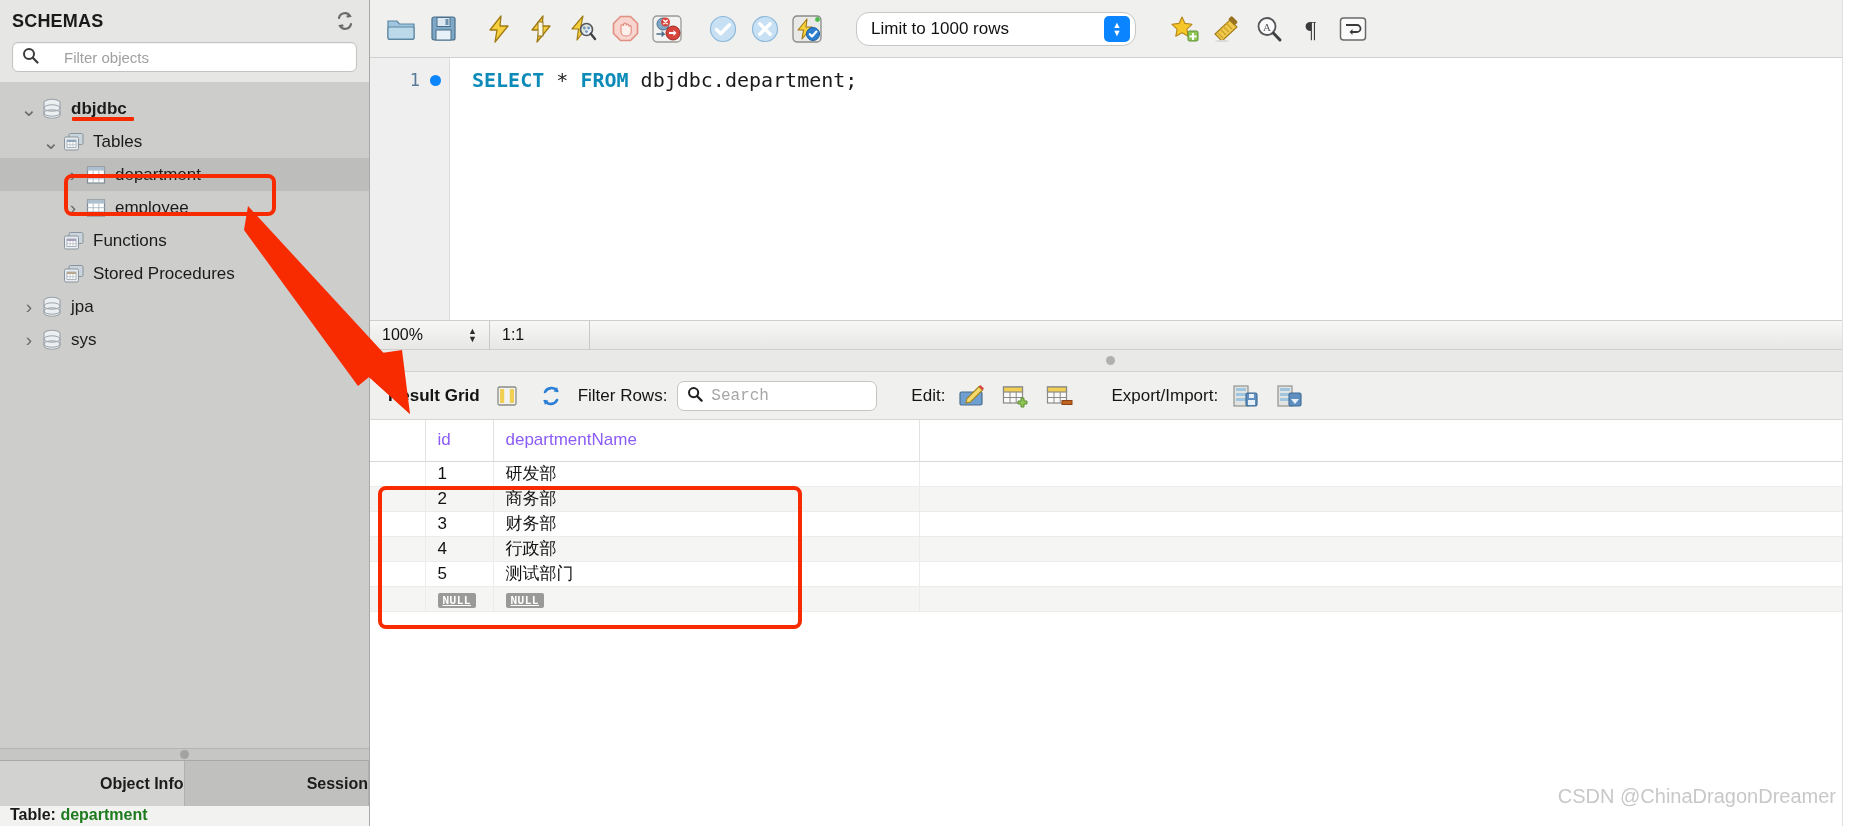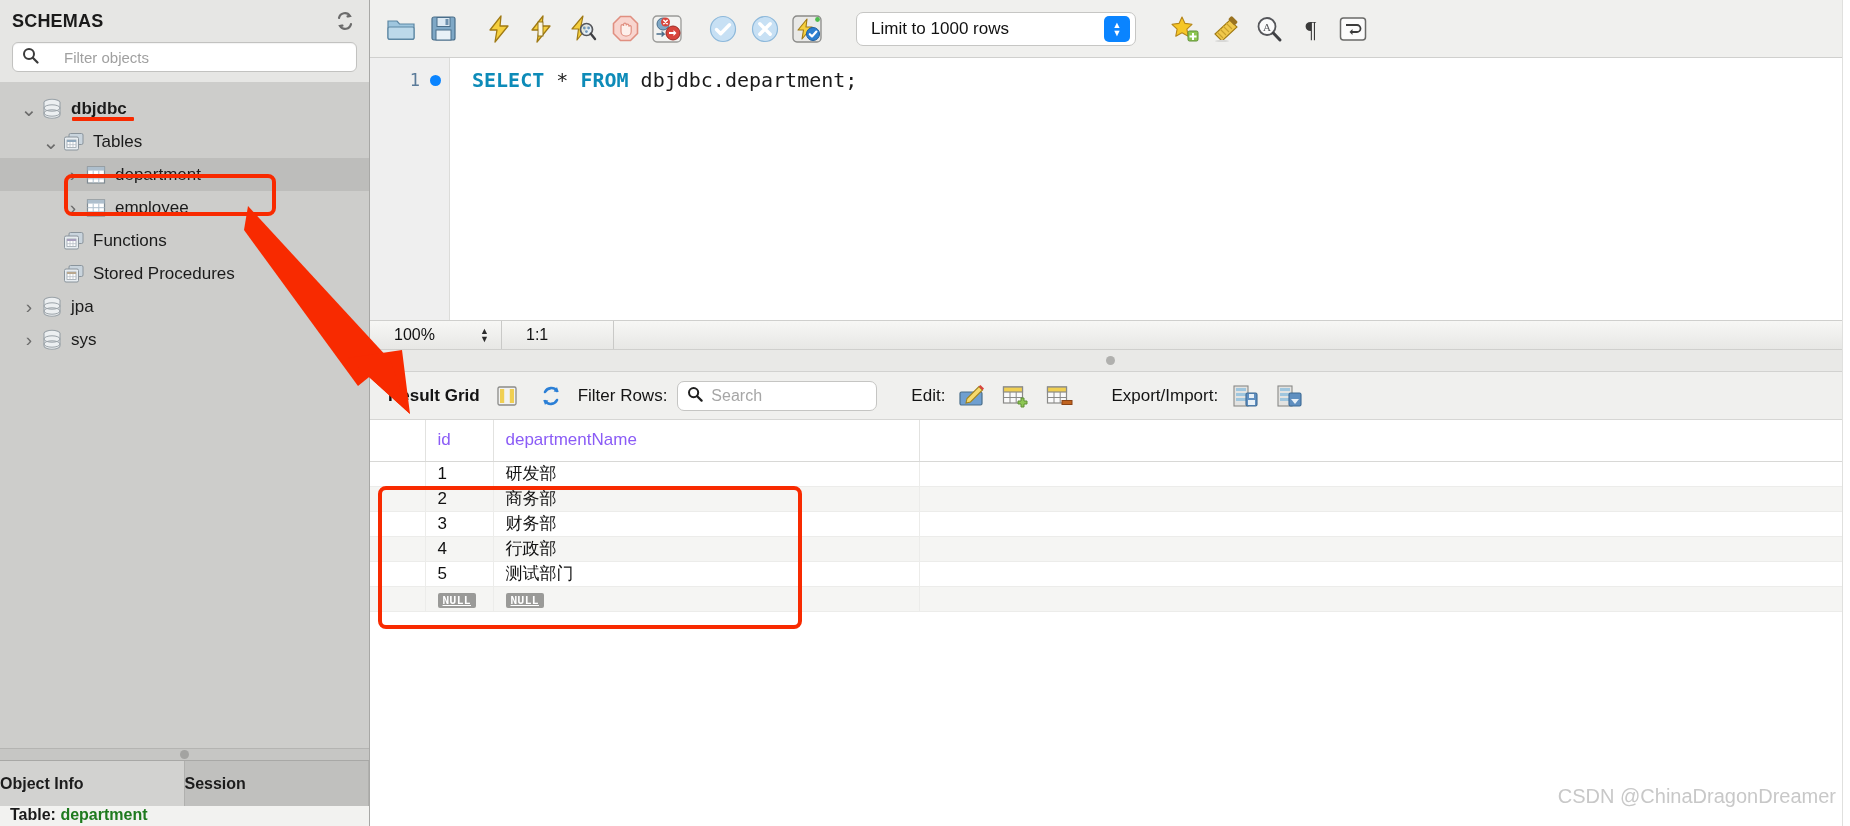--- a/index.html
+++ b/index.html
@@ -78,21 +78,21 @@
   }
 
   .sidebar-splitter {
     height: 12px; background: #c6c6c4;
     border-top: 1px solid #b4b4b2;
     display: flex; align-items: center; justify-content: center;
   }
   .splitter-dot { width: 9px; height: 9px; border-radius: 50%; background: #a3a3a1; }
   .bottom-tabs { display: flex; height: 46px; border-top: 1px solid #a8a8a6; }
   .bottom-tab {
-    flex: 1; display: flex; align-items: center; justify-content: flex-start;
+    flex: 1; display: flex; align-items: center; justify-content: flex-end;
     font-size: 16px; font-weight: bold; color: #1c1c1c;
     background: #d2d2d0; cursor: pointer;
     border-right: 1px solid #b0b0ae;
   }
   .bottom-tab.active { background: #c0c0be; }
   .obj-info-strip {
     height: 20px; background: #f2f2f0; overflow: hidden;
     padding-left: 10px; font-size: 16px; font-weight: bold; color: #1a1a1a;
     white-space: nowrap;
   }
@@ -107,21 +107,21 @@
     display: flex; align-items: center;
     padding: 0 10px; gap: 0;
   }
   .tb-btn {
     width: 42px; height: 42px; display: flex; align-items: center; justify-content: center;
     cursor: pointer; border-radius: 4px;
   }
   .tb-sep { width: 14px; }
   .limit-select {
     height: 34px; min-width: 280px; background: #ffffff;
-    border: 1px solid #c6c6c4; border-radius: 7px;
+    border: 1px solid #c6c6c4; border-radius: 13px;
     display: flex; align-items: center; padding: 0 5px 0 14px;
     font-size: 17px; color: #111; cursor: pointer; justify-content: space-between;
   }
   .stepper-blue {
     width: 26px; height: 26px; background: #0a84ff; border-radius: 5px;
     display: flex; flex-direction: column; align-items: center; justify-content: center;
     color: #fff; font-size: 9px; line-height: 8px; margin-left: 10px;
   }
 
   .editor {
@@ -147,21 +147,21 @@
   .op { color: #222; }
   .ident { color: #1a1a1a; }
 
   .editor-status {
     height: 30px; background: linear-gradient(#f7f7f5,#e7e7e5);
     border-top: 1px solid #cfcfcd; border-bottom: 1px solid #cfcfcd;
     display: flex; align-items: stretch; font-size: 16px; color: #111;
   }
   .st-cell {
     display: flex; align-items: center; border-right: 1px solid #c9c9c7;
-    padding: 0 12px; gap: 14px; margin-left: 12px;
+    padding: 0 12px; gap: 14px;
   }
   .st-zoom { width: 120px; justify-content: space-between; }
   .st-pos { width: 100px; justify-content: flex-start; }
   .st-grow { flex: 1; border-right: none; }
   .mini-stepper {
     display: flex; flex-direction: column; align-items: center; justify-content: center;
     font-size: 9px; line-height: 8px; color: #2b2b2b; cursor: pointer;
   }
 
   .results-splitter {
@@ -177,21 +177,21 @@
   .grid-toolbar .lbl { font-size: 17px; color: #141414; }
   .grid-toolbar .lbl.bold { font-weight: bold; }
   .gt-icon { width: 34px; height: 34px; display: flex; align-items: center; justify-content: center; cursor: pointer; }
   .search-box {
     width: 200px; height: 30px; background: #fff;
     border: 1px solid #c5c5c3; border-radius: 7px;
     display: flex; align-items: center; padding: 0 9px; gap: 8px;
   }
   .search-box input {
     border: none; outline: none; background: transparent; flex: 1;
-    font-size: 16px; font-family: Liberation Sans, sans-serif; color: #111;
+    font-size: 16px; font-family: Liberation Mono, monospace; color: #111;
   }
   .search-box input::placeholder { color: #a6a6a6; }
 
   .result-area { flex: 1; background: #ffffff; position: relative; overflow: hidden; }
   table.grid { border-collapse: collapse; width: 100%; table-layout: fixed; }
   table.grid th {
     height: 41px; font-size: 17px; font-weight: normal; color: #8b5cf6;
     text-align: left; padding-left: 12px; background: #ffffff;
     border-bottom: 1px solid #d8d8d6; border-right: 1px solid #e2e2e0;
   }

